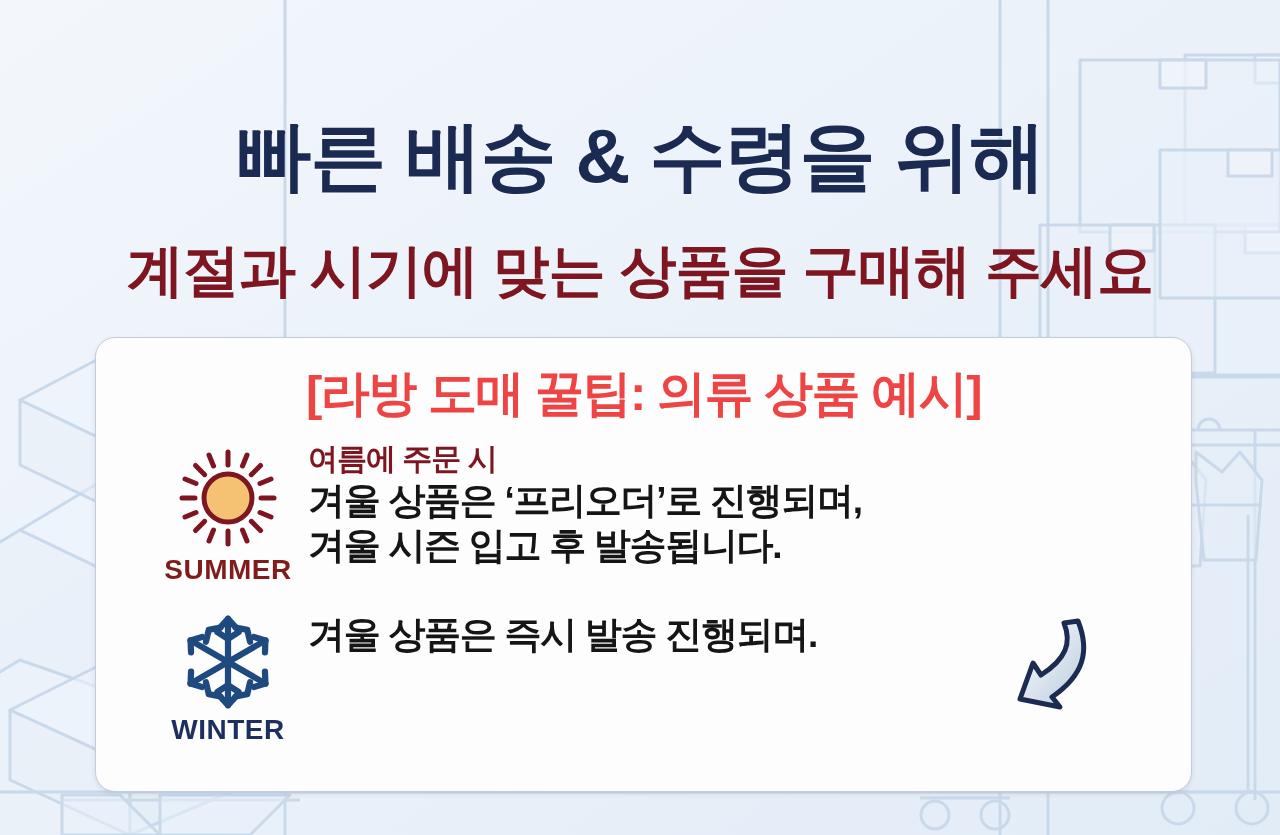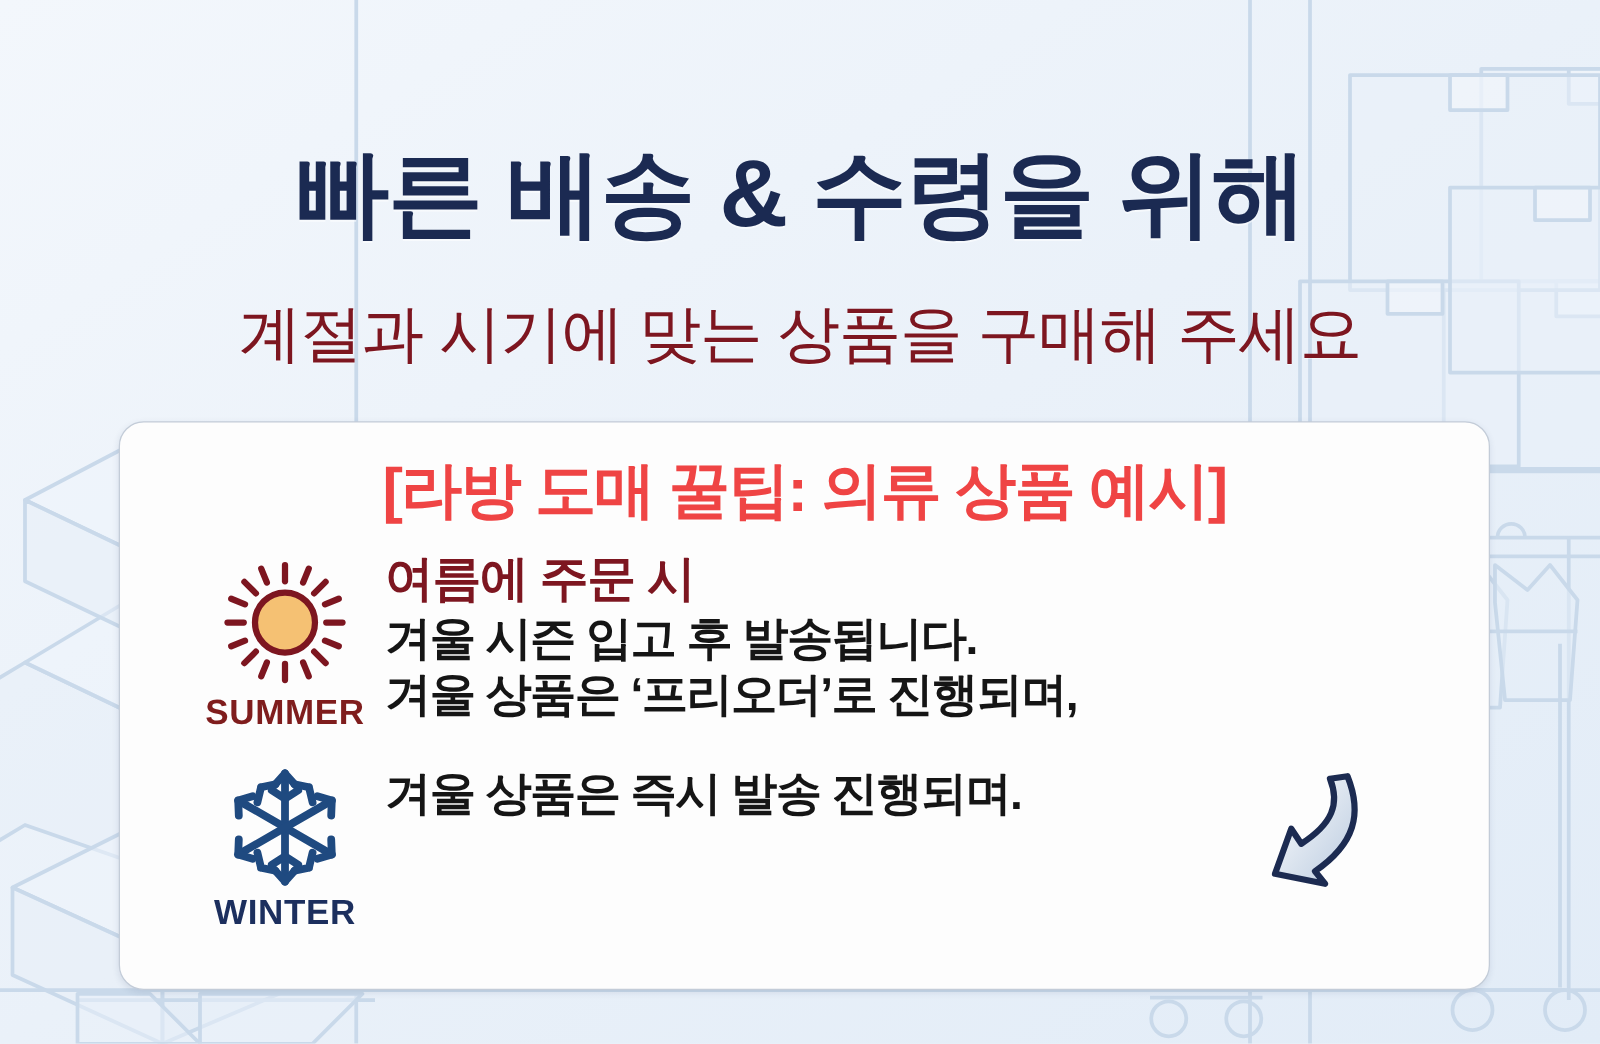--- a/index.html
+++ b/index.html
@@ -41,22 +41,22 @@
     text-align:center;
     font-size:76px;line-height:1;
     font-weight:800;
     letter-spacing:-1px;
     color:#1b2a52;
     text-shadow:0 1px 0 rgba(255,255,255,.55);
   }
   .subheadline{
     position:absolute;left:0;top:242px;width:1280px;
     text-align:center;
-    font-size:50px;line-height:1;
-    font-weight:400;
+    font-size:57px;line-height:1;
+    font-weight:700;
     letter-spacing:-1px;
     color:#7d1620;
     text-shadow:0 1px 0 rgba(255,255,255,.5);
   }
 
   
   .card{
     position:absolute;left:95px;top:337px;
     width:1095px;height:453px;
     background:#fdfdfd;
@@ -88,21 +88,21 @@
   .season-label{
     margin-top:6px;
     font-size:28px;font-weight:800;letter-spacing:0.5px;
     line-height:1;
   }
   .label-summer{color:#7f1d1d;}
   .label-winter{color:#1c2f5e;text-align:center;}
 
   .season-body{padding-top:2px;}
   .season-head{
-    font-size:39px;font-weight:800;line-height:1.12;
+    font-size:30px;font-weight:800;line-height:1.12;
     letter-spacing:-1px;color:#7d1620;
     text-shadow:0 1px 0 rgba(255,255,255,.45);
   }
   .season-text{
     font-size:37px;font-weight:600;line-height:1.22;
     letter-spacing:-1.3px;color:#151515;
     margin-top:2px;
   }
   .season-text div{white-space:nowrap;}
 
@@ -243,22 +243,22 @@
               <line x1="84" y1="37.5" x2="95" y2="33"></line>
               <line x1="33" y1="95" x2="37.5" y2="84"></line>
               <line x1="66.5" y1="20" x2="71" y2="9"></line>
             </g>
           </svg>
           <div class="season-label label-summer">SUMMER</div>
         </div>
         <div class="season-body">
           <div class="season-head">여름에 주문 시</div>
           <div class="season-text">
+            <div>겨울 상품은 ‘프리오더’로 진행되며,</div>
             <div>겨울 시즌 입고 후 발송됩니다.</div>
-            <div>겨울 상품은 ‘프리오더’로 진행되며,</div>
           </div>
         </div>
       </div>
 
       <div class="row row-winter">
         <div class="season-badge">
           <svg width="96" height="96" viewBox="0 0 100 100" xmlns="http://www.w3.org/2000/svg">
             <g stroke="#1f4a80" stroke-width="6.5" stroke-linecap="round" stroke-linejoin="round" fill="none">
 
               <line x1="50" y1="5" x2="50" y2="95"></line>

